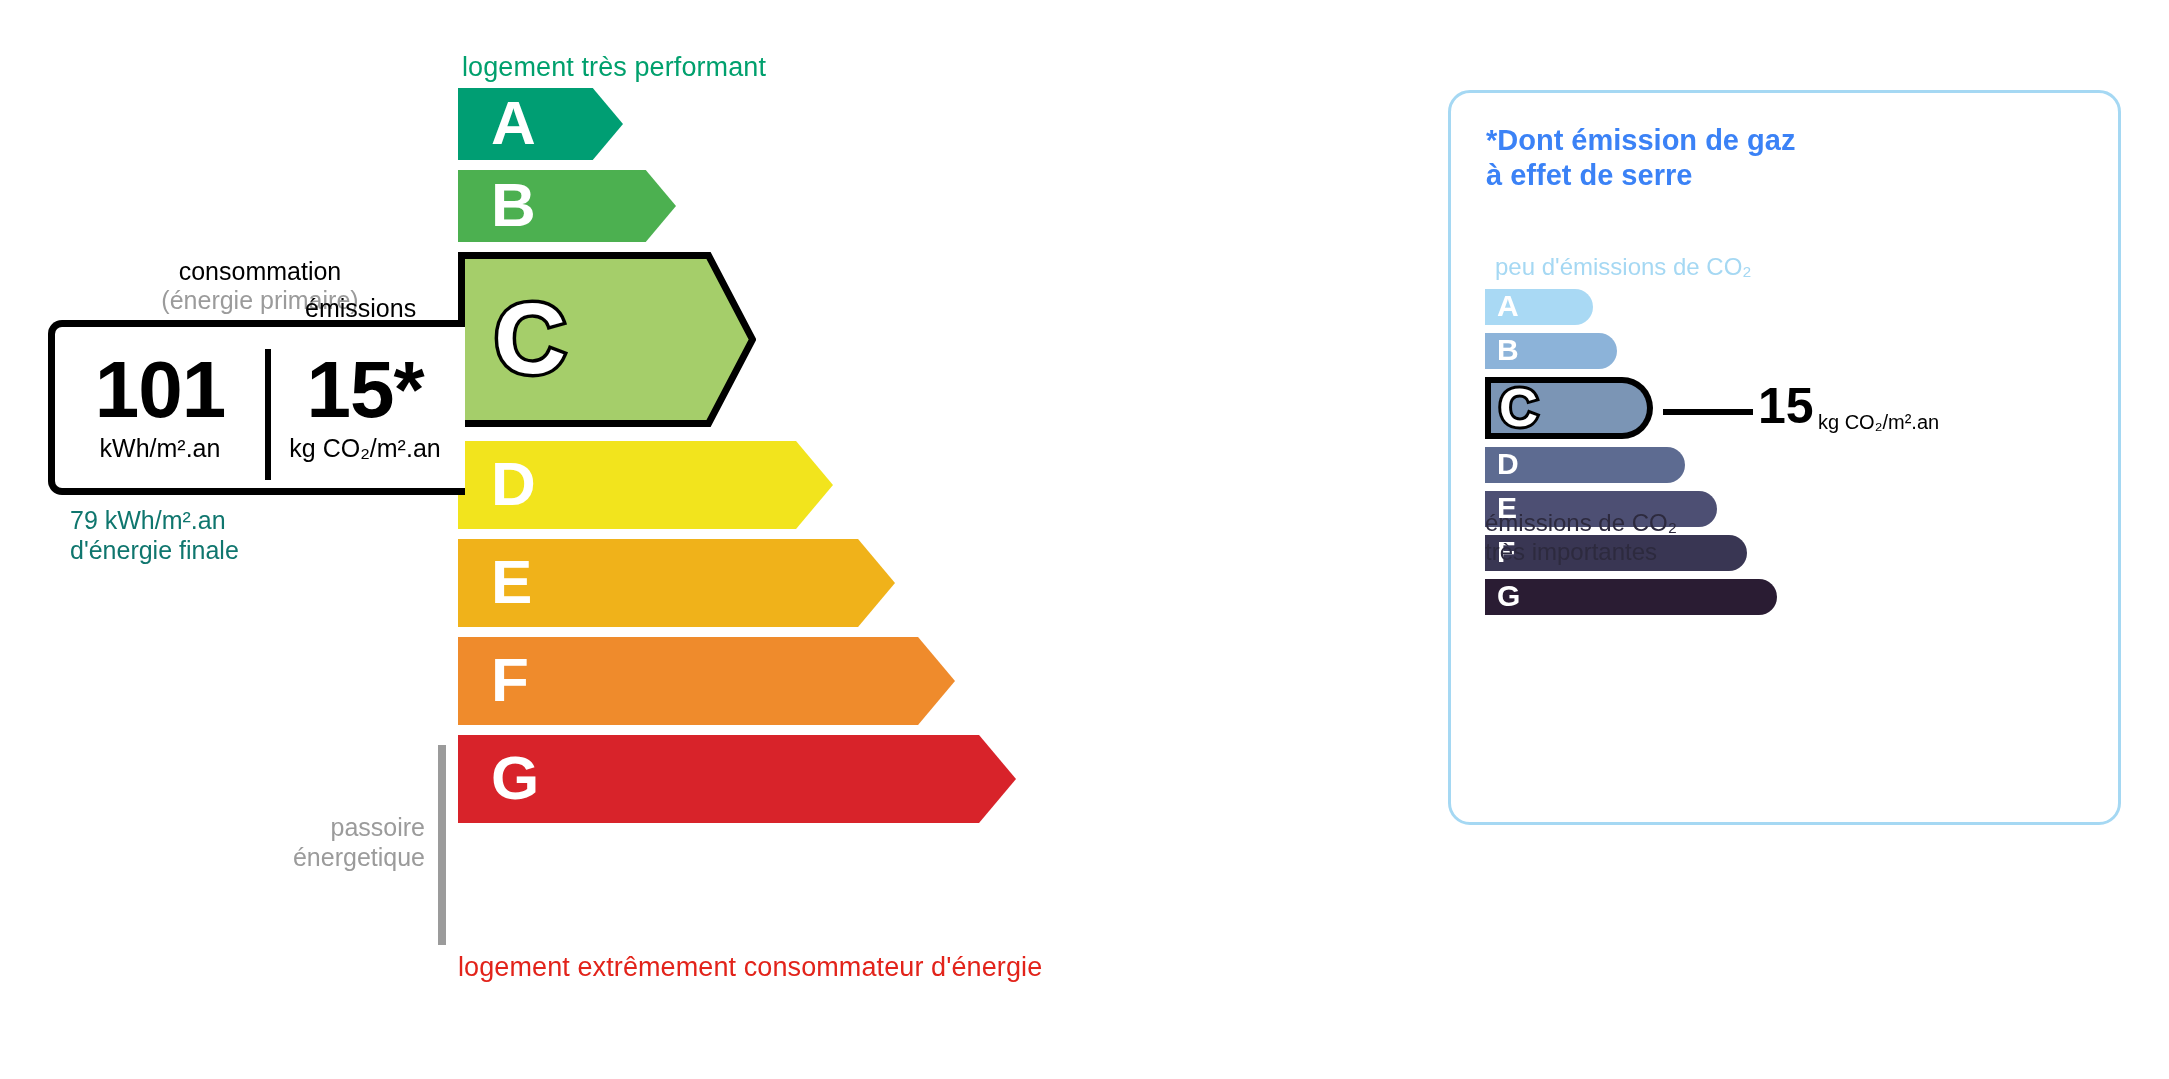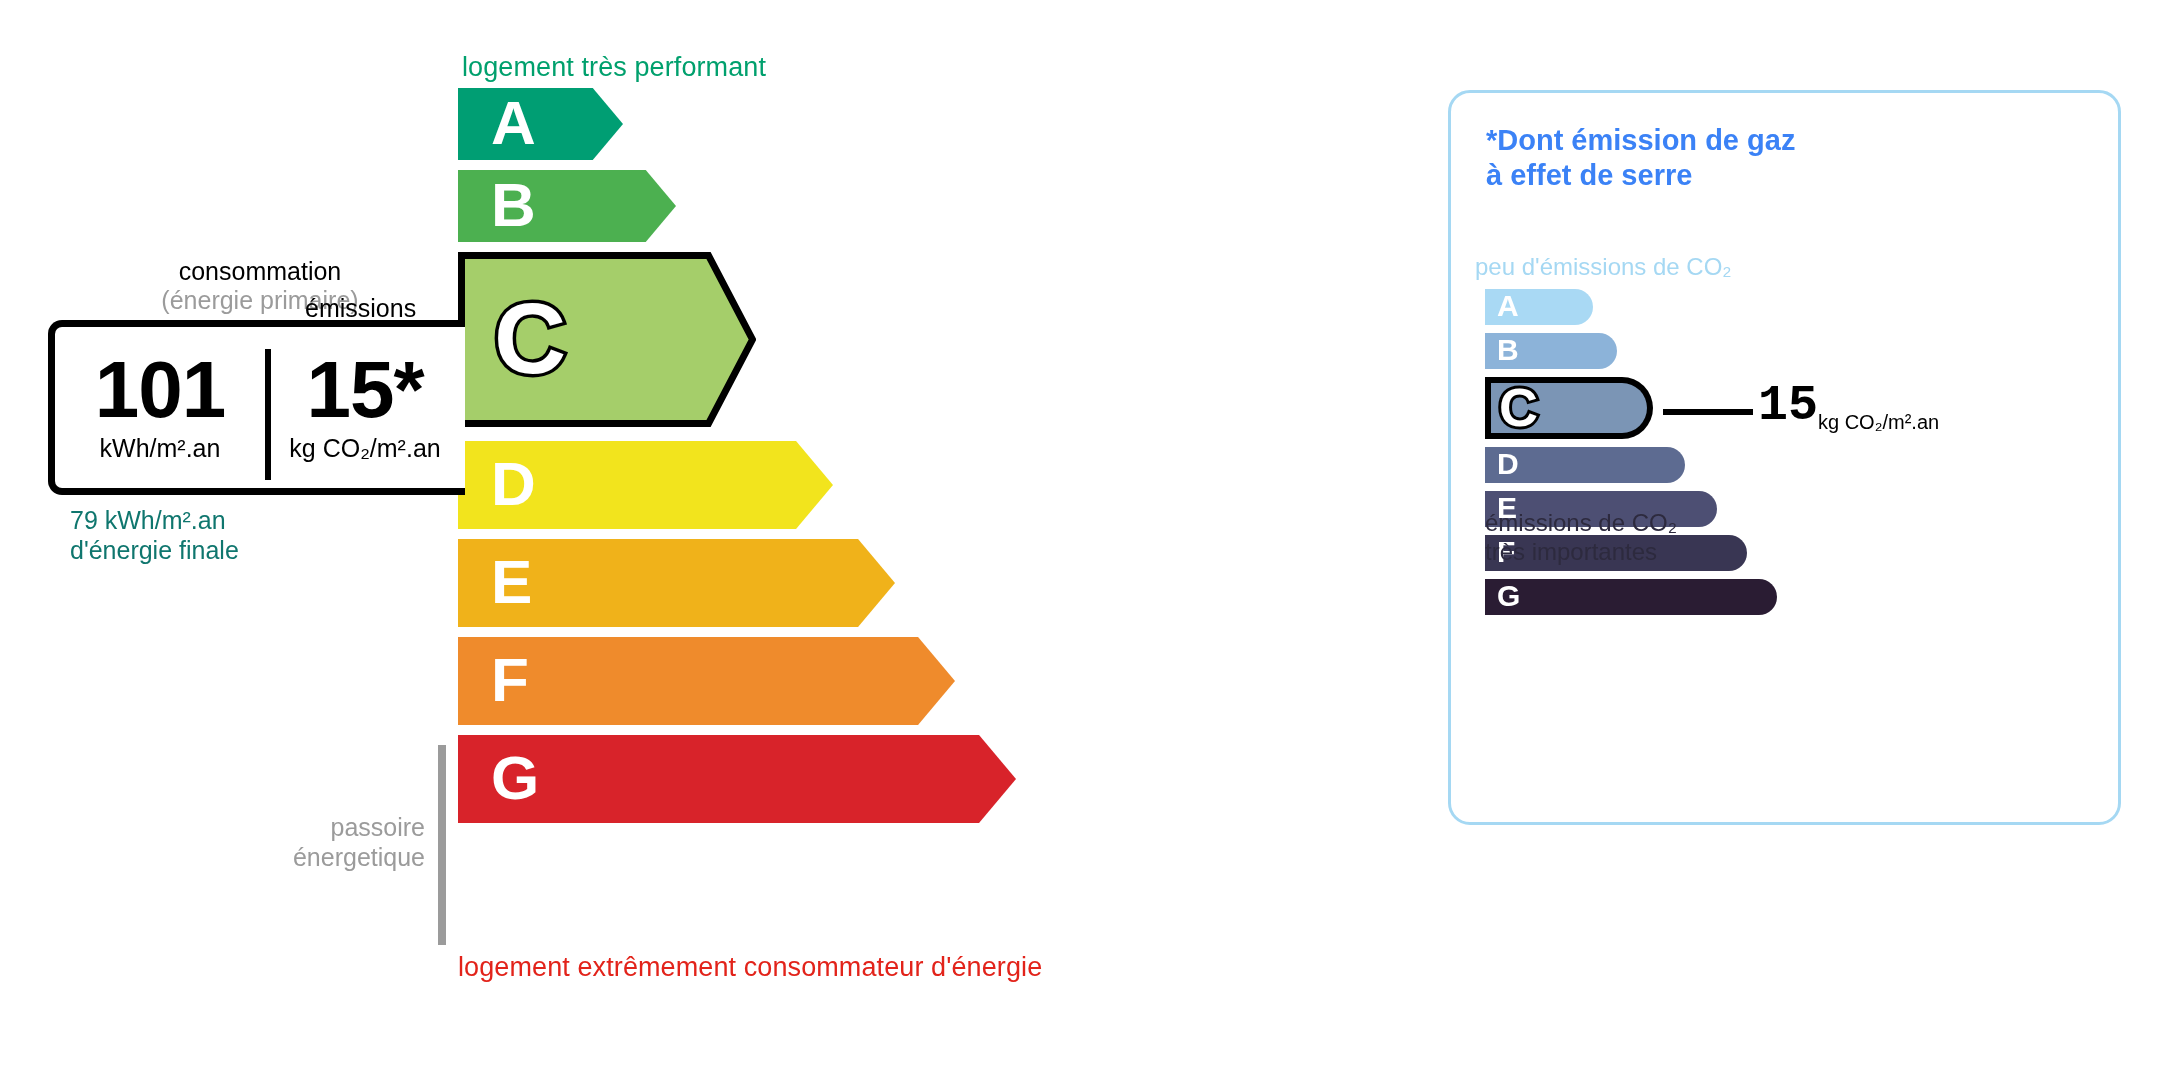--- a/index.html
+++ b/index.html
@@ -179,21 +179,21 @@
   .co2-title {
     position: absolute;
     left: 35px; top: 30px;
     font-size: 29px;
     font-weight: bold;
     color: #3b82f6;
     line-height: 1.22;
   }
   .co2-top-caption {
     position: absolute;
-    left: 24px; top: 160px;
+    left: 44px; top: 160px;
     font-size: 24px;
     color: #a5d8f3;
   }
   .co2-bottom-caption {
     position: absolute;
     left: 34px; top: 415px;
     font-size: 24px;
     color: #2d2a3e;
     line-height: 1.22;
   }
@@ -375,17 +375,17 @@
         <div class="co2-bar" style="width: 292px; background: rgb(42, 28, 51);">
           <span class="co2-letter">G</span>
         </div>
       </div>
 
     <div class="co2-bottom-caption">
       <div>émissions de CO₂</div>
       <div>très importantes</div>
     </div>
   <div class="co2-leader" style="left: 212px; top: 316px; width: 90px;"></div>
-      <div class="co2-value" style="left: 307px; top: 288px; font-family: Liberation Mono, monospace;">15</div>
+      <div class="co2-value" style="left: 307px; top: 288px;">15</div>
       <div class="co2-value-unit" style="left: 367px; top: 319px;">kg CO₂/m².an</div>
     </div>
 
 </div>
 
 </body></html>

